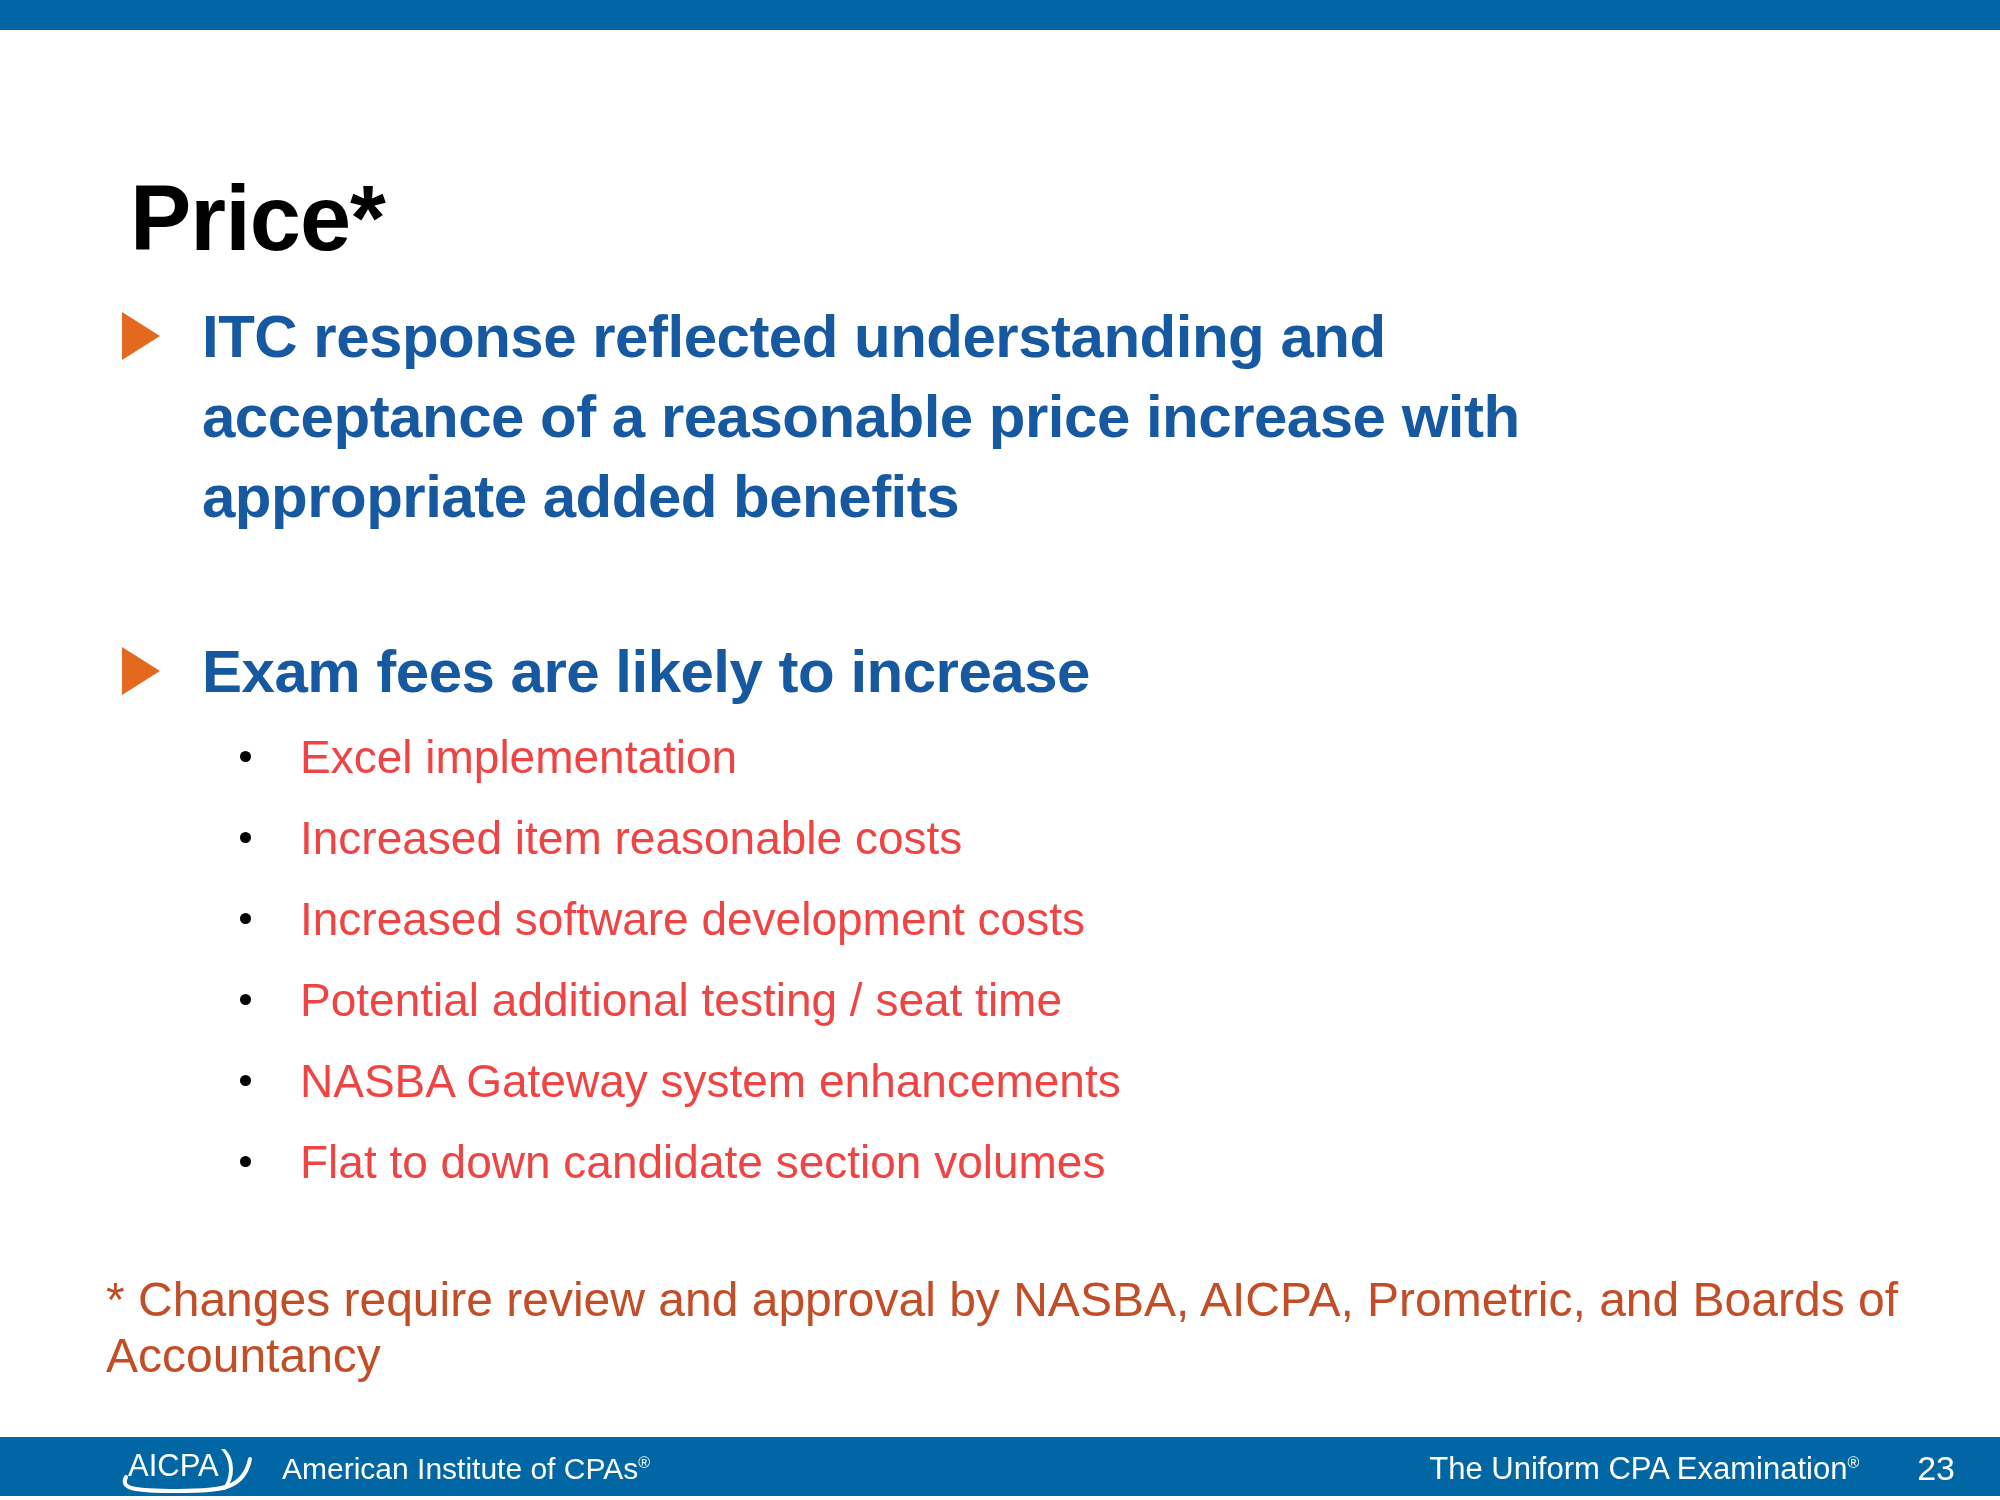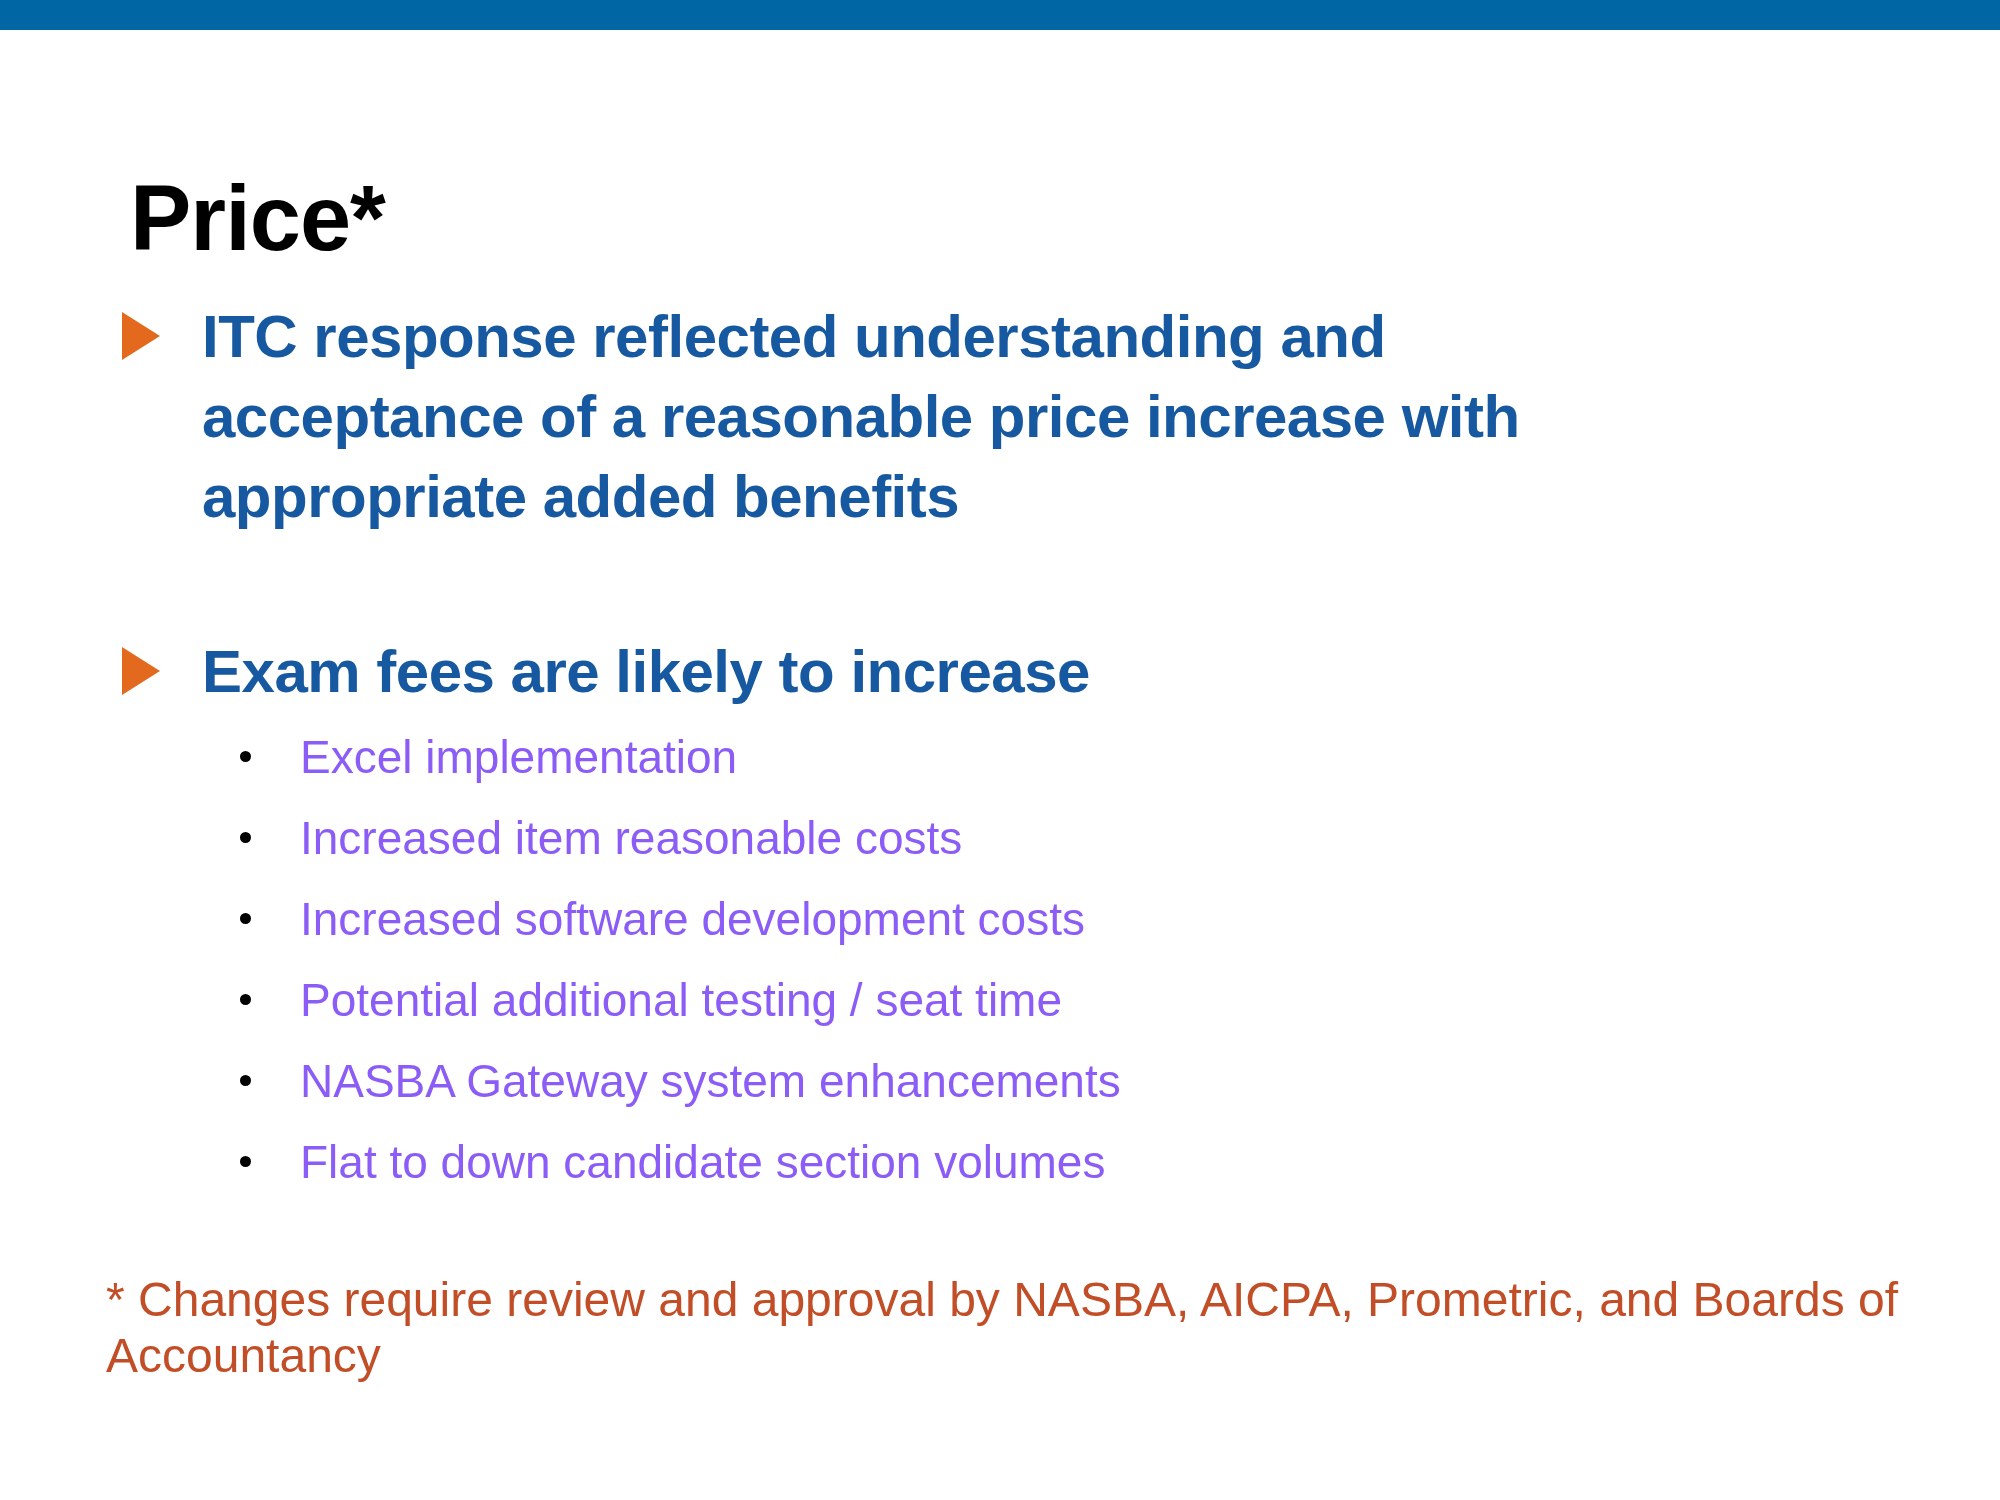--- a/index.html
+++ b/index.html
@@ -37,21 +37,21 @@
   }
   .bullet-1 { top: 297px; }
   .bullet-2 { top: 632px; }
 
   .sublist {
     position: absolute; left: 240px; top: 716px;
     margin: 0; padding: 0; list-style: none;
   }
   .sublist li {
     height: 81px; display: flex; align-items: center;
-    font-size: 46px; color: #8b5cf6;
+    font-size: 46px; color: #ef4444;
   }
   .dot {
     flex: none; width: 11px; height: 11px; border-radius: 50%;
     background: #000; margin-right: 49px;
   }
 
   .footnote {
     position: absolute; left: 106px; top: 1272px;
     font-size: 48px; line-height: 56px;
     color: var(--footnote-orange, #C24E27);
@@ -119,14 +119,30 @@
       <span class="dot"></span>
       <span>Flat to down candidate section volumes</span>
     </li>
   </ul>
 
   <div class="footnote">
     <div>* Changes require review and approval by NASBA, AICPA, Prometric, and Boards of</div>
     <div>Accountancy</div>
   </div>
 
+  <div class="footerbar">
+    <svg class="logo" width="152" height="52" viewBox="0 0 152 52">
+      <text x="12" y="33" font-size="31" fill="#FFFFFF" font-family="Liberation Sans, sans-serif">AICPA</text>
+      <text x="105" y="38" font-size="44" fill="#FFFFFF" font-family="Liberation Sans, sans-serif">)</text>
+      <path d="M10 34 C 4 46, 18 48, 62 48 C 106 48, 128 46, 134 16" stroke="#FFFFFF" stroke-width="4" fill="none" stroke-linecap="round"></path>
+    </svg>
+    <span class="org-name">
+      <span>American Institute of CPAs</span><sup>®</sup>
+    </span>
+    <span class="footer-right">
+      <span class="exam-name">
+        <span>The Uniform CPA Examination</span><sup>®</sup>
+      </span>
+      <span class="page-number">23</span>
+    </span>
+  </div>
 
 </div>
 
 </body></html>

